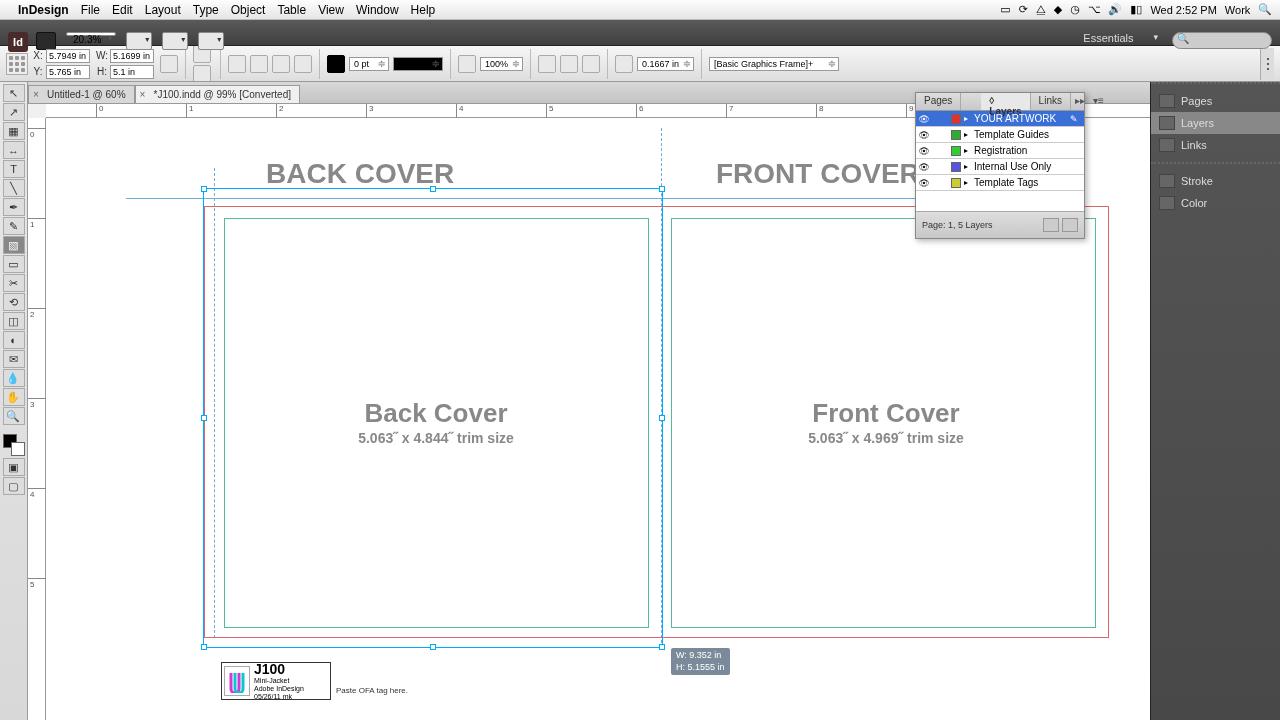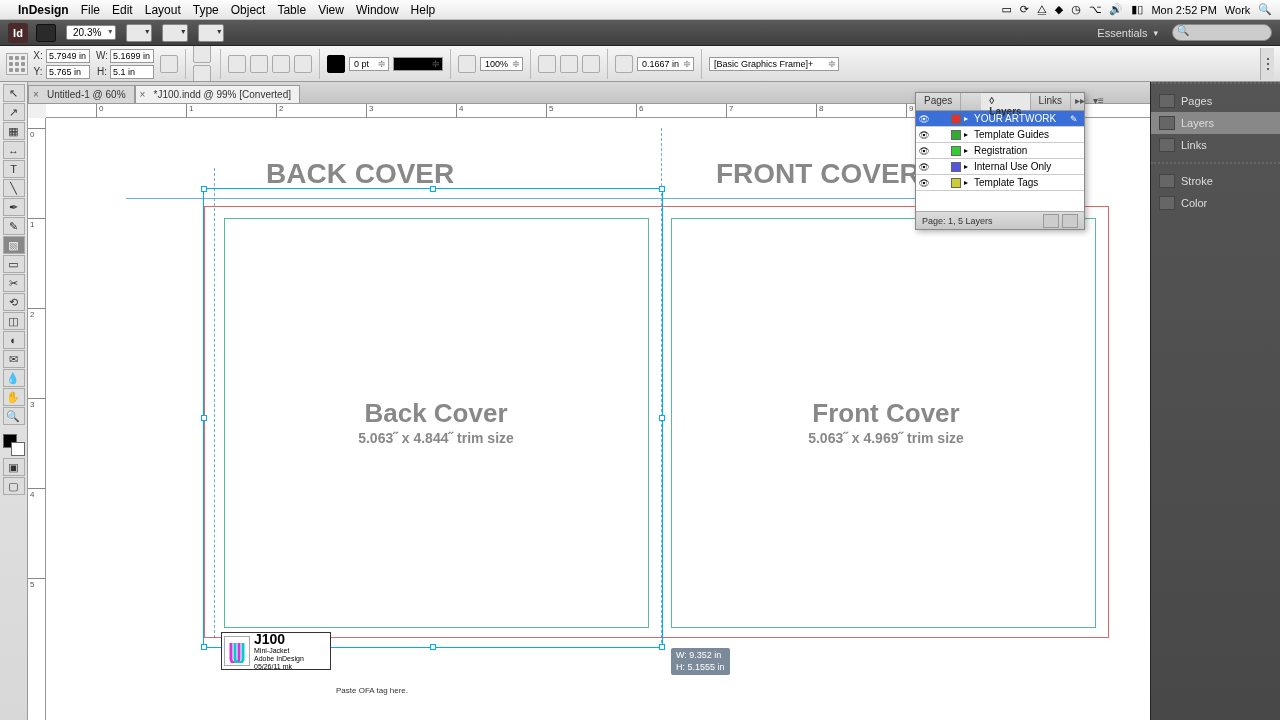--- a/index.html
+++ b/index.html
@@ -7,29 +7,29 @@
 
 
 .menubar { height: 20px; background: linear-gradient(#fdfdfd,#e6e6e6); display: flex; align-items: center; padding: 0 8px; font-size: 12px; color: #000; border-bottom: 1px solid #bbb; }
 .menubar .apple { font-size: 14px; margin-right: 10px; }
 .menubar .appname { font-weight: bold; margin-right: 12px; }
 .menubar .item { margin-right: 12px; }
 .menubar .spacer { flex: 1; }
 .menubar .right-item { margin-left: 8px; font-size: 11px; display: flex; align-items: center; }
 
 
-.apptoolbar { height: 26px; background: linear-gradient(#5a5a5a,#3f3f3f); display: flex; align-items: center; padding: 4px 8px; border-bottom: 1px solid #222; }
+.apptoolbar { height: 26px; background: linear-gradient(#5a5a5a,#3f3f3f); display: flex; padding: 12px 8px; border-bottom: 1px solid #222; }
 .apptoolbar .id-logo { width:20px; height:20px; background:#4a2a2a; color:#fff; font-weight:bold; font-size:11px; display:flex; align-items:center; justify-content:center; border-radius:3px; margin-right:8px;}
 .apptoolbar .br { width:20px; height:18px; background:#2a2a2a; border:1px solid #111; border-radius:2px; margin-right:10px;}
 .apptoolbar .zoom { background:#fff; border:1px solid #888; font-size:10px; padding:1px 14px 1px 6px; border-radius:2px; position:relative;}
 .apptoolbar .zoom:after { content:"▾"; position:absolute; right:3px; font-size:8px; color:#555;}
 .apptoolbar .drop { width:26px; height:18px; background:#e8e8e8; border:1px solid #888; margin-left:10px; border-radius:2px; position:relative;}
 .apptoolbar .drop:after { content:"▾"; position:absolute; right:2px; top:2px; font-size:8px; color:#333;}
 .apptoolbar .spacer { flex:1; }
-.apptoolbar .workspace { color:#ddd; font-size:11px; margin-right:6px; }
+.apptoolbar .workspace { color:#ddd; font-size:11px; margin-right:20px; }
 .apptoolbar .ws-arrow { color:#ddd; font-size:9px; margin-right:14px;}
 .apptoolbar .search { width:100px; height:17px; background:#ccc; border-radius:9px; border:1px solid #888; position:relative;}
 .apptoolbar .search:before { content:"🔍"; position:absolute; left:4px; top:0; font-size:10px; color:#666;}
 
 
 .controlbar { height: 36px; background: linear-gradient(#f6f6f6,#dedede); border-bottom:1px solid #999; display:flex; align-items:center; padding:0 6px; font-size:10px; gap:4px; flex-wrap: nowrap; overflow:hidden;}
 .controlbar .grp { display:flex; flex-direction:column; gap:2px; margin-right:2px;}
 .controlbar .row { display:flex; align-items:center; gap:2px; }
 .controlbar .lbl { color:#333; width:12px; text-align:center; }
 .controlbar .inp { width:44px; height:14px; background:#fff; border:1px solid #999; font-size:9px; padding:0 2px; display:flex; align-items:center;}
@@ -74,21 +74,21 @@
 .bleed { position:absolute; border:1px solid #d66;}
 .margin { position:absolute; border:1px solid #5b9;}
 .sel-box { position:absolute; border:1px solid #0af; }
 .sel-box .h { position:absolute; width:6px; height:6px; background:#fff; border:1px solid #0af;}
 
 .covertitle { position:absolute; font-size:28px; font-weight:bold; color:#888; font-family: Arial, sans-serif;}
 .covertext { position:absolute; text-align:center; color:#888; font-family: Arial, sans-serif;}
 .covertext .big { font-size:26px; font-weight:bold; display:block;}
 .covertext .sm { font-size:14px; font-weight:bold;}
 
-.tag { position:absolute; left:125px; top:504px; width:110px; height:38px; border:1px solid #333; background:#fff; display:flex; align-items:center; padding:2px;}
+.tag { position:absolute; left:125px; top:534px; width:110px; height:38px; border:1px solid #333; background:#fff; display:flex; align-items:center; padding:2px;}
 .tag .logo { width:26px; height:30px; border:1px solid #aaa; margin-right:4px; display:flex; align-items:center; justify-content:center;}
 .tag .info { font-size:7px; line-height:1.1;}
 .tag .info .code { font-size:14px; font-weight:bold;}
 .tag-note { position:absolute; left:240px; top:558px; font-size:8px; color:#333;}
 
 .measure-tip { position:absolute; background:#7a8a9a; color:#fff; font-size:9px; padding:2px 5px; border-radius:2px; line-height:1.3;}
 
 
 .rightpanels { width:130px; background:linear-gradient(#555,#484848); border-left:1px solid #222;}
 .rp-group { border-top:2px dotted #666; padding:6px 0;}
@@ -104,21 +104,21 @@
 .lp-ctrl { margin-left:auto; padding:2px 4px; color:#555;}
 .lp-row { height:16px; display:flex; align-items:center; border-bottom:1px solid #ccc;}
 .lp-row.sel { background:#3a6fd8; color:#fff;}
 .lp-eye { width:16px; text-align:center; font-size:9px;}
 .lp-lock { width:16px; }
 .lp-swatch { width:10px; height:10px; margin:0 3px; border:1px solid #666;}
 .lp-arrow { width:8px; font-size:8px;}
 .lp-name { flex:1; padding-left:2px;}
 .lp-pen { width:14px; font-size:9px;}
 .lp-body { height:100px; background:#fff; overflow:auto;}
-.lp-footer { height:18px; background:linear-gradient(#ddd,#c8c8c8); display:flex; align-items:center; padding:4px 6px; border-top:1px solid #aaa; font-size:9px; color:#333;}
+.lp-footer { height:18px; background:linear-gradient(#ddd,#c8c8c8); display:flex; align-items:center; padding:13px 6px; border-top:1px solid #aaa; font-size:9px; color:#333;}
 .lp-footer .sp { flex:1;}
 .lp-footer .btn { width:16px; height:14px; background:#ccc; border:1px solid #999; margin-left:3px;}
 </style>
 </head>
 <body>
 
 <div class="menubar">
   <span class="apple"></span>
   <span class="appname">InDesign</span>
   <span class="item">File</span>
@@ -132,21 +132,21 @@
   <span class="item">Help</span>
   <span class="spacer"></span>
   <span class="right-item">▭</span>
   <span class="right-item">⟳</span>
   <span class="right-item">⧋</span>
   <span class="right-item">◆</span>
   <span class="right-item">◷</span>
   <span class="right-item">⌥</span>
   <span class="right-item">🔊</span>
   <span class="right-item">▮▯</span>
-  <span class="right-item">Mon 2:52 PM</span>
+  <span class="right-item">Wed 2:52 PM</span>
   <span class="right-item">Work</span>
   <span class="right-item">🔍</span>
 </div>
 
 <div class="apptoolbar">
   <div class="id-logo">Id</div>
   <div class="br"></div>
   <div class="zoom">20.3%</div>
   <div class="drop"></div>
   <div class="drop"></div>

